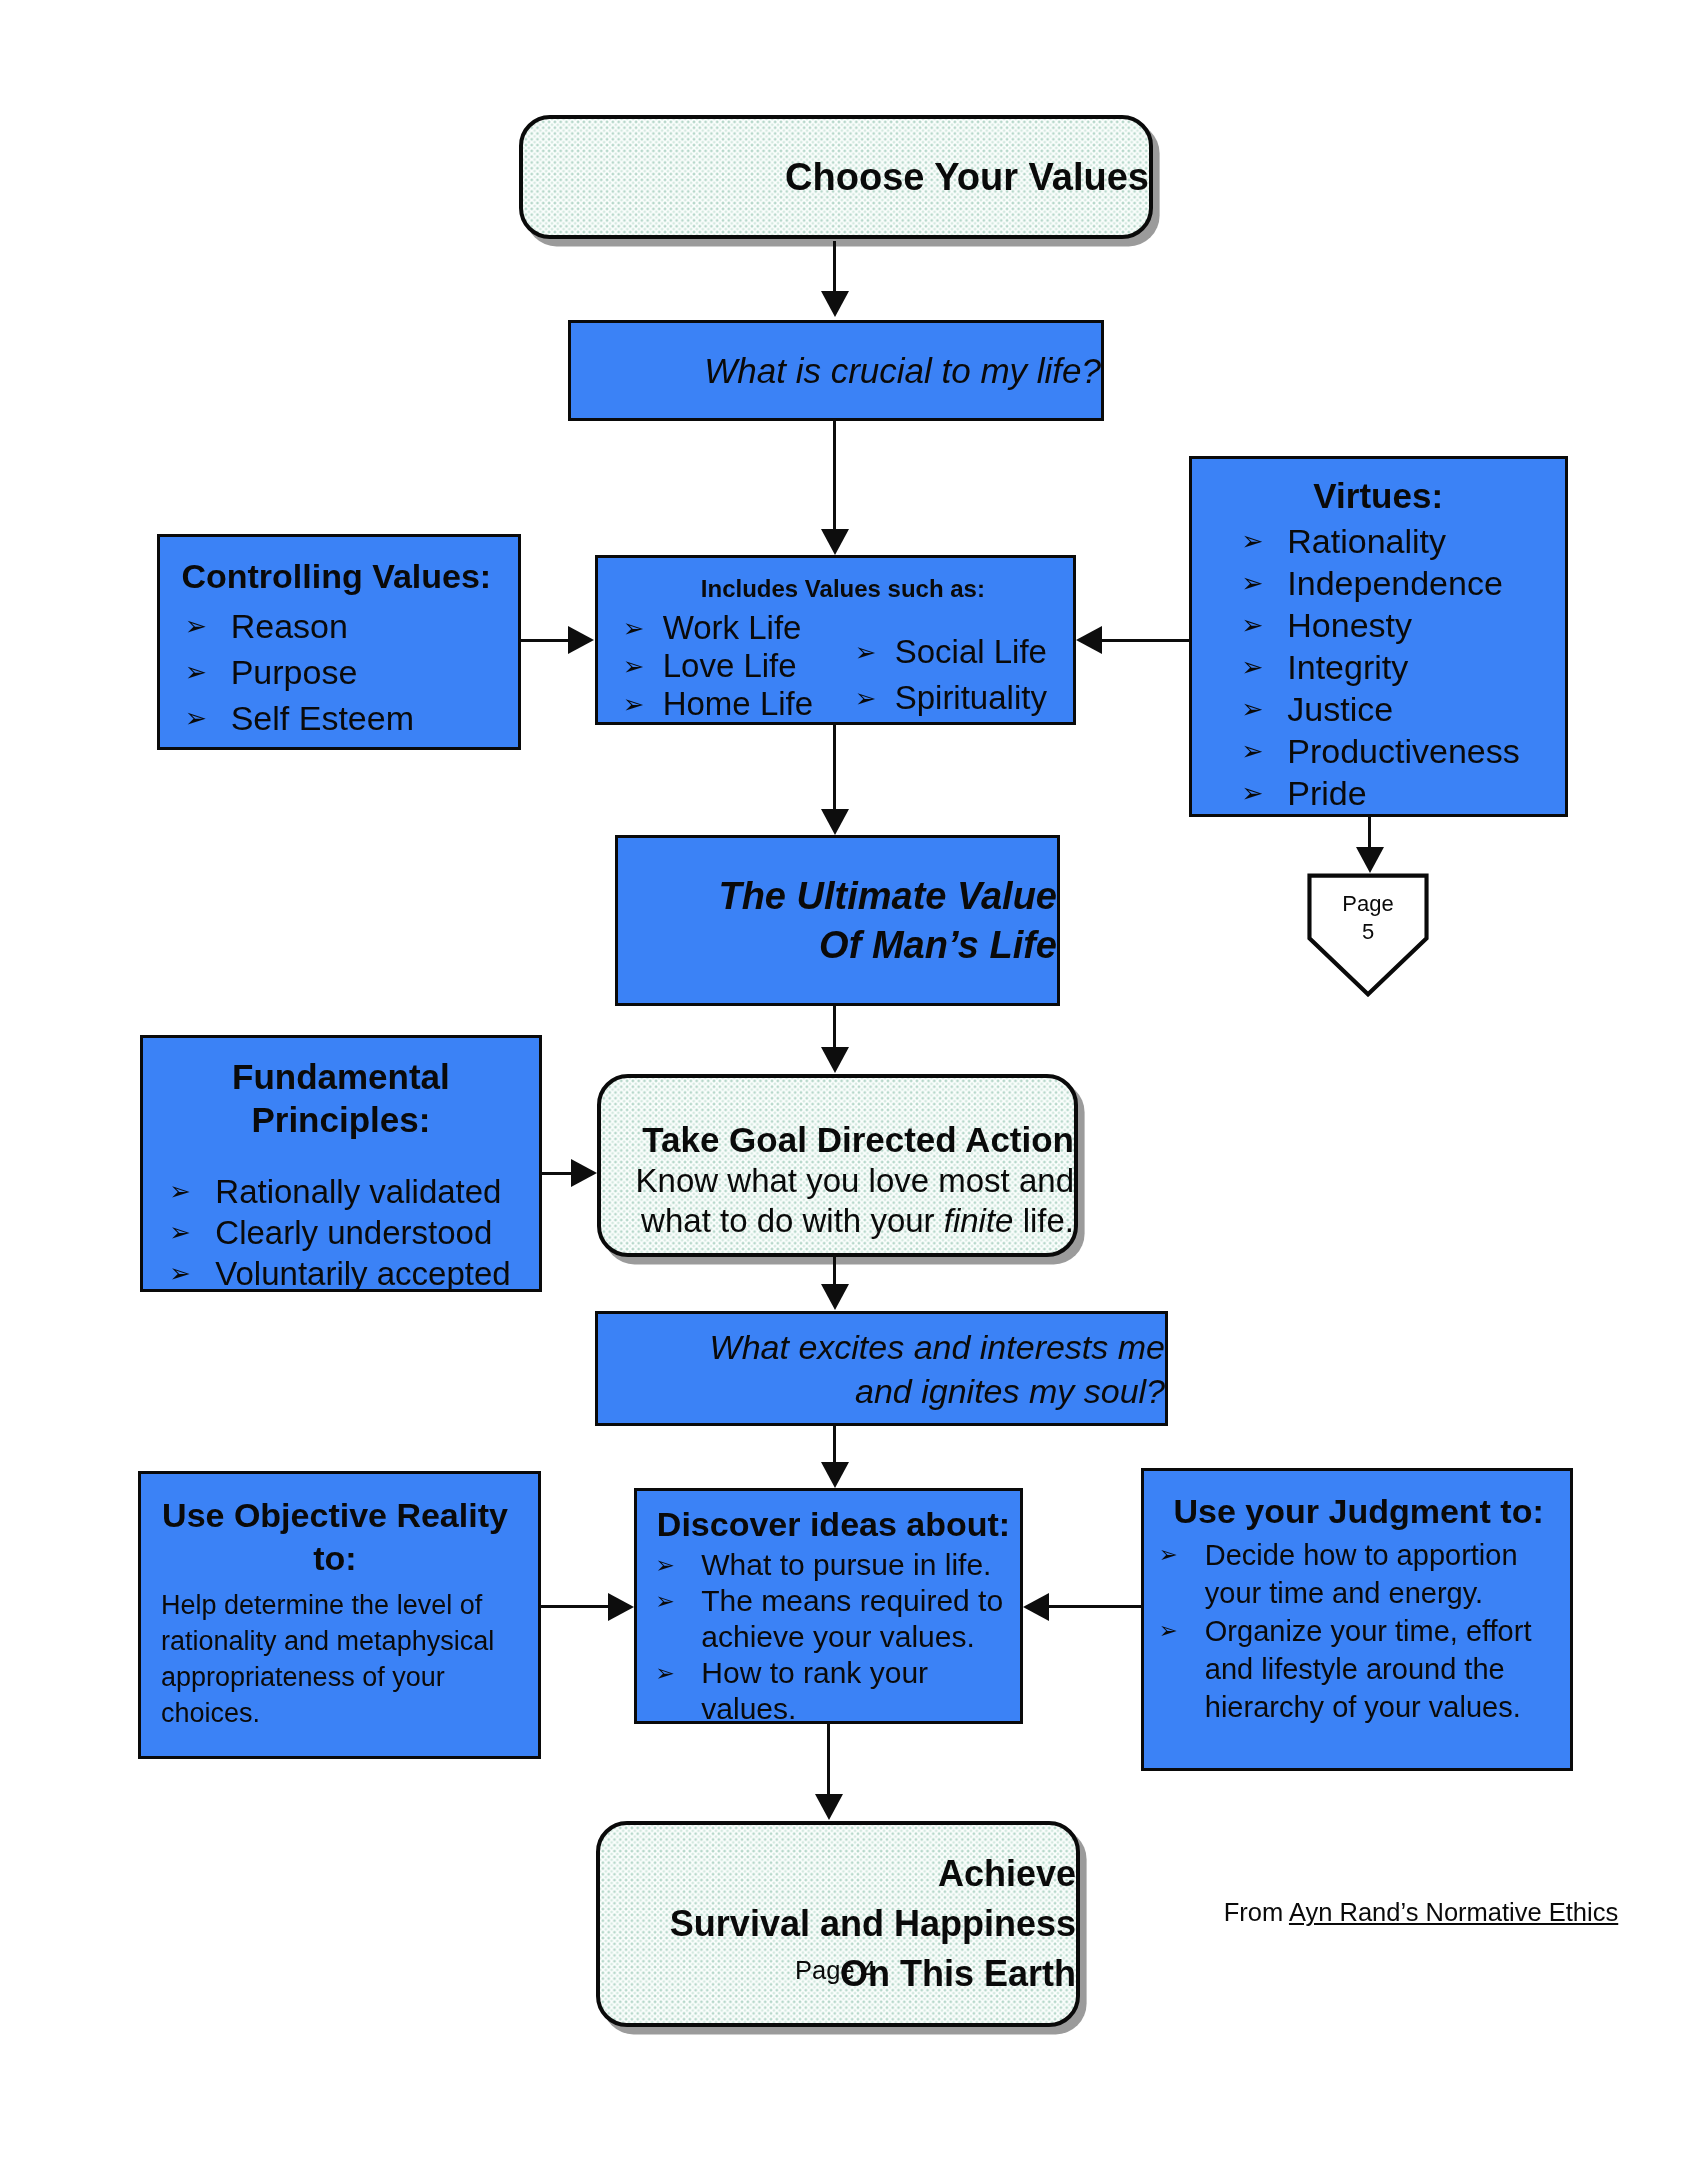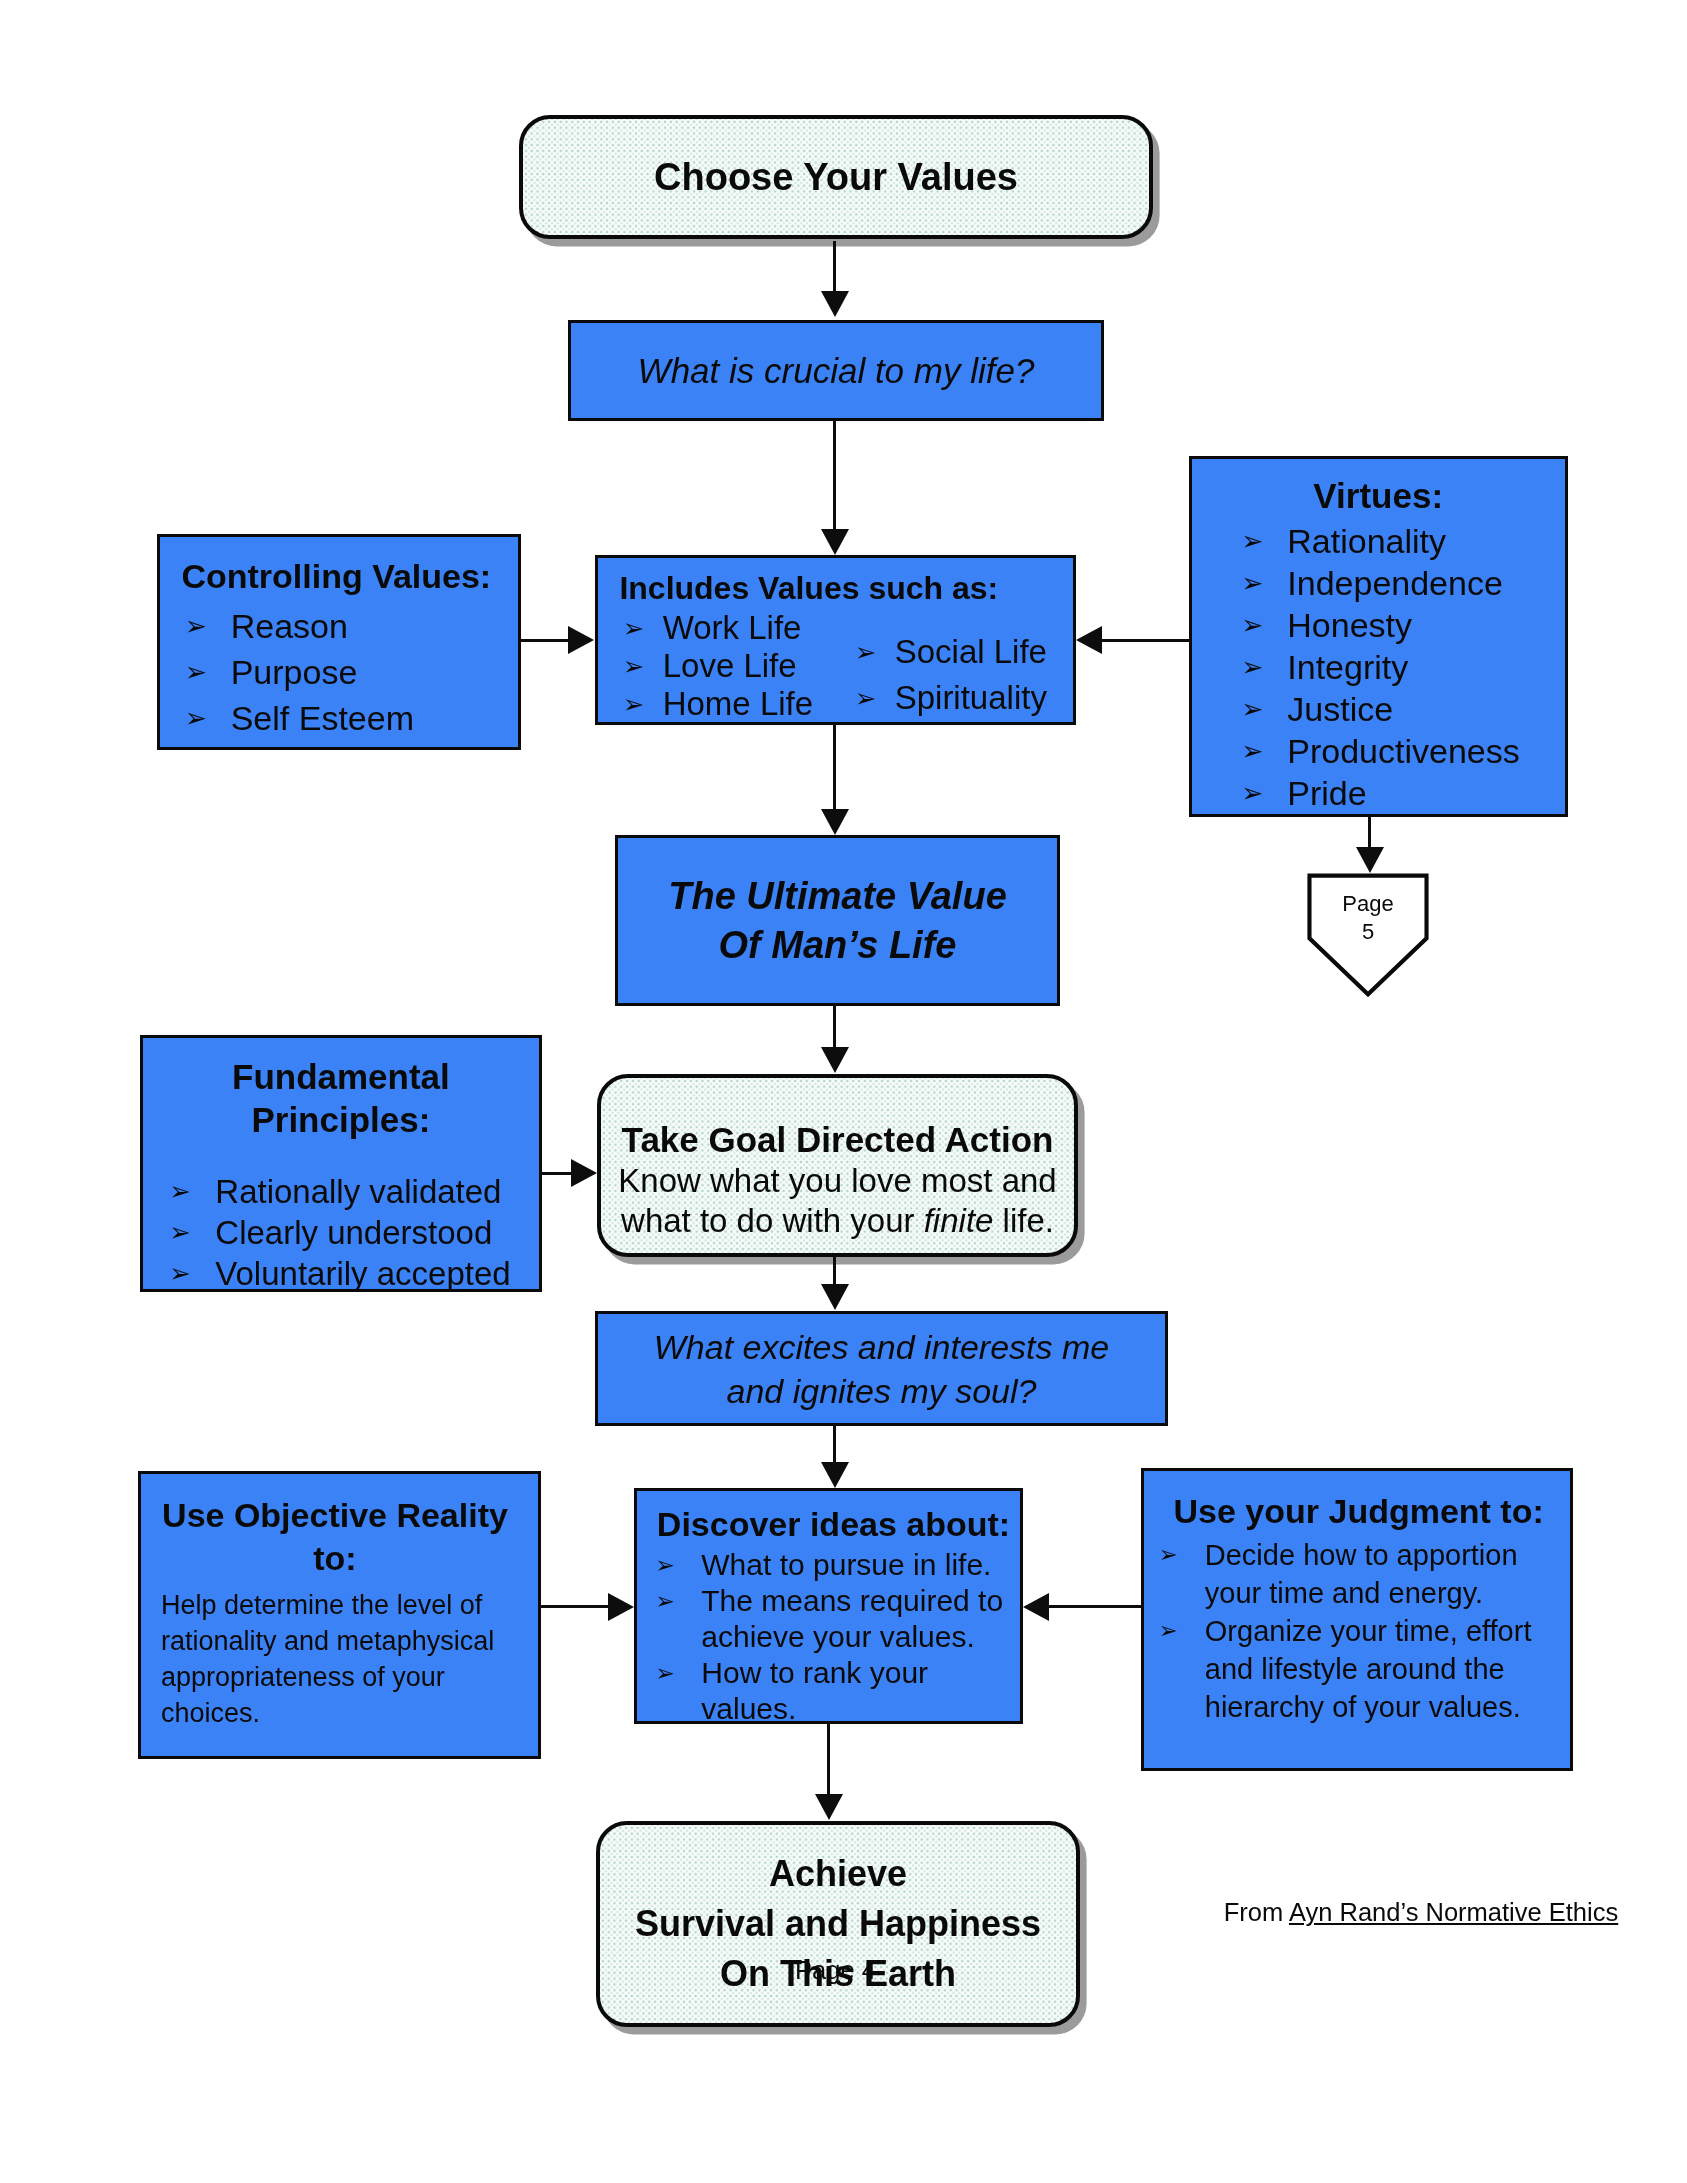--- a/index.html
+++ b/index.html
@@ -12,41 +12,41 @@
   
   .rbox{
     position:absolute;border:4.1px solid #0a0a0a;border-radius:31px;box-sizing:border-box;
     background-color:#fdfffe;
     background-image:
       radial-gradient(circle,#b7d8cb 1.4px,transparent 1.6px),
       radial-gradient(circle,#d4e9e0 1.4px,transparent 1.6px);
     background-size:5.8px 5.8px;background-position:0 0,2.9px 2.9px;
     box-shadow:6.6px 7.4px 0 rgba(55,55,55,0.50);
   }
-  .cflex{display:flex;flex-direction:column;justify-content:center;align-items:center;text-align:center;}
+  .cflex{display:flex;flex-direction:column;justify-content:center;align-items:flex-end;text-align:center;}
   .ttl{font-weight:bold;}
   .it{font-style:italic;}
   
   .vl{position:absolute;width:3.3px;background:#0d0d0d;}
   .hl{position:absolute;height:3.3px;background:#0d0d0d;}
   .ah-d{position:absolute;width:0;height:0;border-left:14px solid transparent;border-right:14px solid transparent;border-top:26px solid #0d0d0d;}
   .ah-r{position:absolute;width:0;height:0;border-top:14px solid transparent;border-bottom:14px solid transparent;border-left:26px solid #0d0d0d;}
   .ah-l{position:absolute;width:0;height:0;border-top:14px solid transparent;border-bottom:14px solid transparent;border-right:26px solid #0d0d0d;}
   
   .lst{list-style:none;margin:0;padding:0;}
   .lst li{display:flex;align-items:flex-start;}
   .b{flex:0 0 46px;padding-left:3.3px;font-size:0.78em;line-height:inherit;}
   .bt{flex:1 1 auto;}
   
   .n-choose{left:519px;top:115px;width:634px;height:124px;font-size:38px;}
   .n-crucial{left:568px;top:320px;width:536px;height:101px;font-size:35px;}
   .n-controlling{left:157px;top:534px;width:364px;height:216px;padding:18px 8.2px 0 21.4px;font-size:34px;line-height:46px;}
   .n-controlling .t{line-height:43px;margin-bottom:5px;}
   .n-includes{left:595px;top:555px;width:481px;height:170px;padding:10px 6.6px 0 21.4px;font-size:33px;}
-  .n-includes .t{line-height:41px;font-size:32px;}
+  .n-includes .t{text-align:center;line-height:41px;font-size:24px;}
   .inc-cols{display:flex;}
   .inc-col1{width:232px;line-height:38px;}
   .inc-col2{flex:1;margin-top:20px;line-height:46px;}
   .inc-col1 .b,.inc-col2 .b{flex:0 0 40px;}
   .n-virtues{left:1189px;top:456px;width:379px;height:361px;padding:13px 6.6px 0 46px;font-size:34px;line-height:42px;}
   .n-virtues .t{text-align:center;line-height:48px;font-size:35px;margin-right:40px;}
   .n-ultimate{left:615px;top:835px;width:445px;height:171px;font-size:38px;line-height:49px;font-style:italic;}
   .n-fundamental{left:140px;top:1035px;width:402px;height:257px;padding:16.5px 8.2px 0 23px;font-size:33px;line-height:41px;}
   .n-fundamental .t{text-align:center;line-height:43px;font-size:35px;margin-right:15px;margin-bottom:30px;}
   .n-action{left:597px;top:1074px;width:481px;height:183px;font-size:33px;line-height:40px;}

